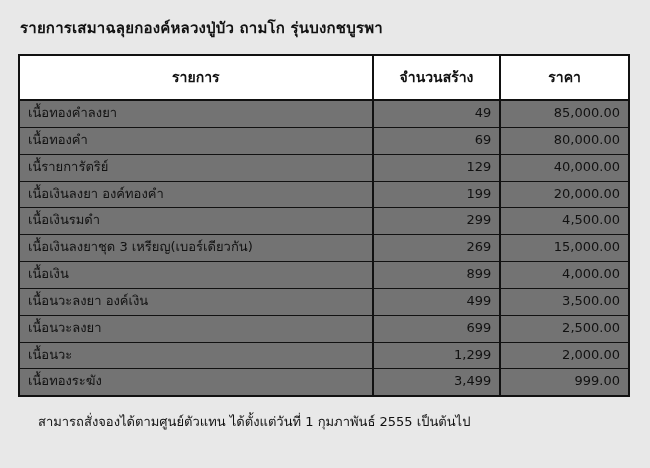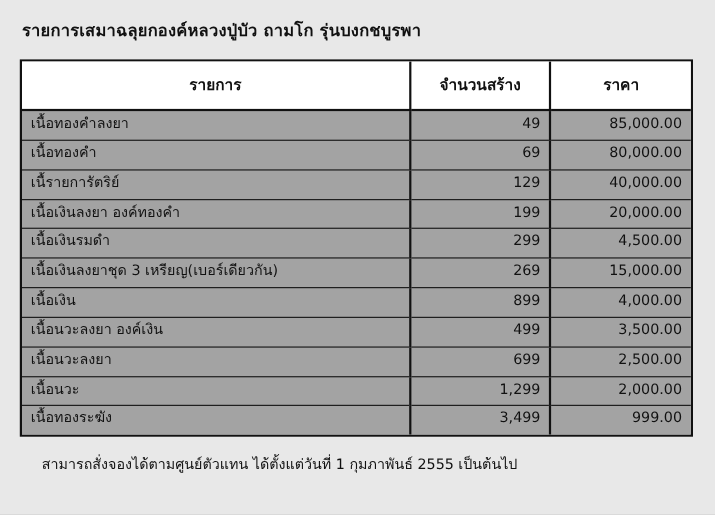--- a/index.html
+++ b/index.html
@@ -31,21 +31,21 @@
   }
   .table-wrap {
     border: 2px solid #111;
     background: #ffffff;
     width: 612px;
     box-sizing: border-box;
   }
   table.price-table {
     border-collapse: collapse;
     width: 100%;
-    background: #a3a3a3;
+    background: #737373;
     table-layout: fixed;
     padding-left: 36px;
   }
   table.price-table col.c-item { width: 58%; }
   table.price-table col.c-qty  { width: 21%; }
   table.price-table col.c-price{ width: 21%; }
 
   table.price-table th {
     font-size: 14px;
     font-weight: bold;

